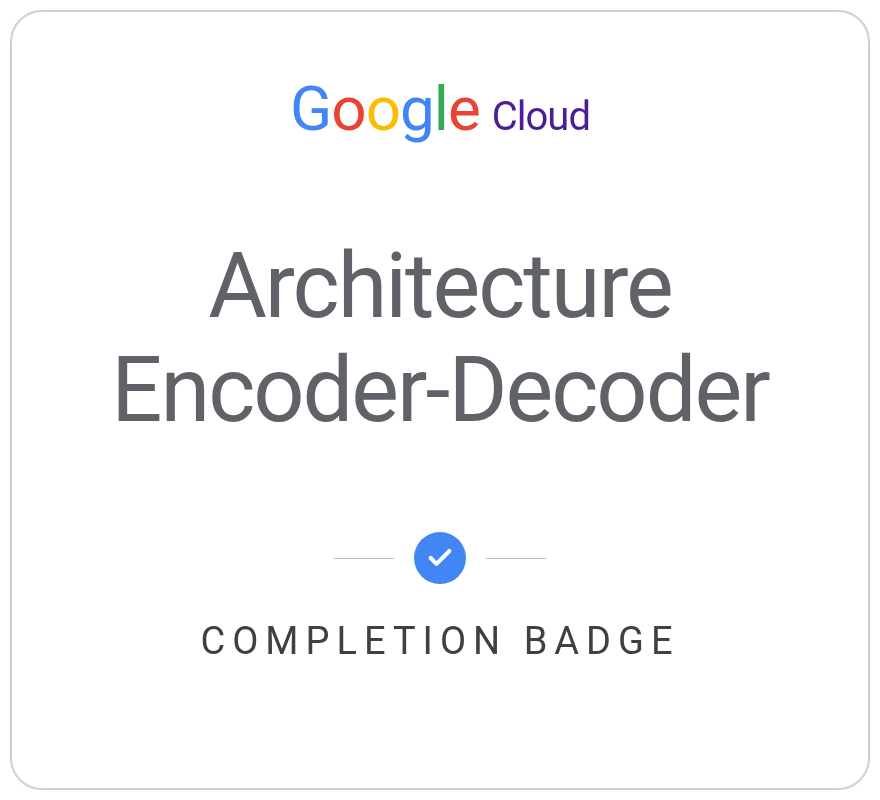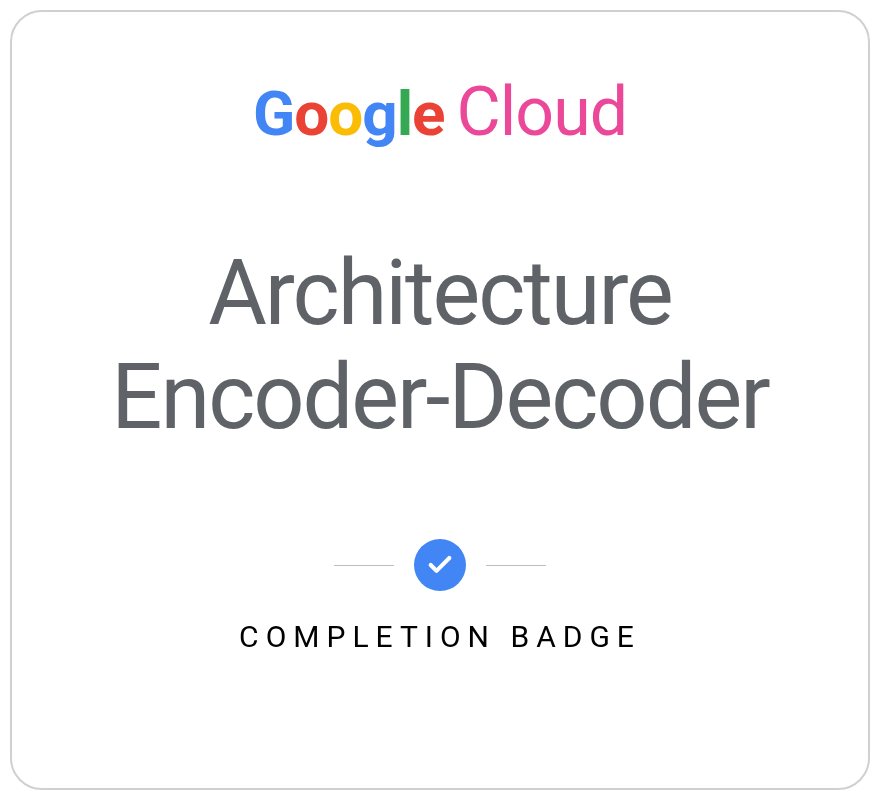--- a/index.html
+++ b/index.html
@@ -32,35 +32,35 @@
     
     .logo-container {
       display: flex;
       align-items: baseline;
       gap: 12px;
       margin-top: 10px;
     }
     
     .google-logo {
       font-size: 62px;
-      font-weight: 700;
+      font-weight: 400;
       letter-spacing: -1px;
     }
     
     .google-logo .g1 { color: #4285F4; }
     .google-logo .o1 { color: #EA4335; }
     .google-logo .o2 { color: #FBBC05; }
     .google-logo .g2 { color: #4285F4; }
     .google-logo .l1 { color: #34A853; }
     .google-logo .e1 { color: #EA4335; }
     
     .cloud-text {
-      font-size: 68px;
+      font-size: 40px;
       font-weight: 400;
-      color: #ec4899;
+      color: #4c1d95;
       letter-spacing: -1px;
     }
     
     .course-title {
       font-size: 90px;
       font-weight: 400;
       color: #5f6368;
       text-align: center;
       line-height: 1.15;
       margin-top: 90px;
@@ -93,25 +93,25 @@
       align-items: center;
       justify-content: center;
     }
     
     .checkmark {
       width: 28px;
       height: 28px;
     }
     
     .completion-label {
-      font-size: 30px;
+      font-size: 38px;
       font-weight: 400;
-      color: #000000;
+      color: #404040;
       letter-spacing: 7px;
-      margin-top: 28px;
+      margin-top: 35px;
       text-transform: uppercase;
     }
   </style>
 </head>
 <body>
 
 <div class="badge-card">
 
   <div class="logo-container">
     <span class="google-logo">

